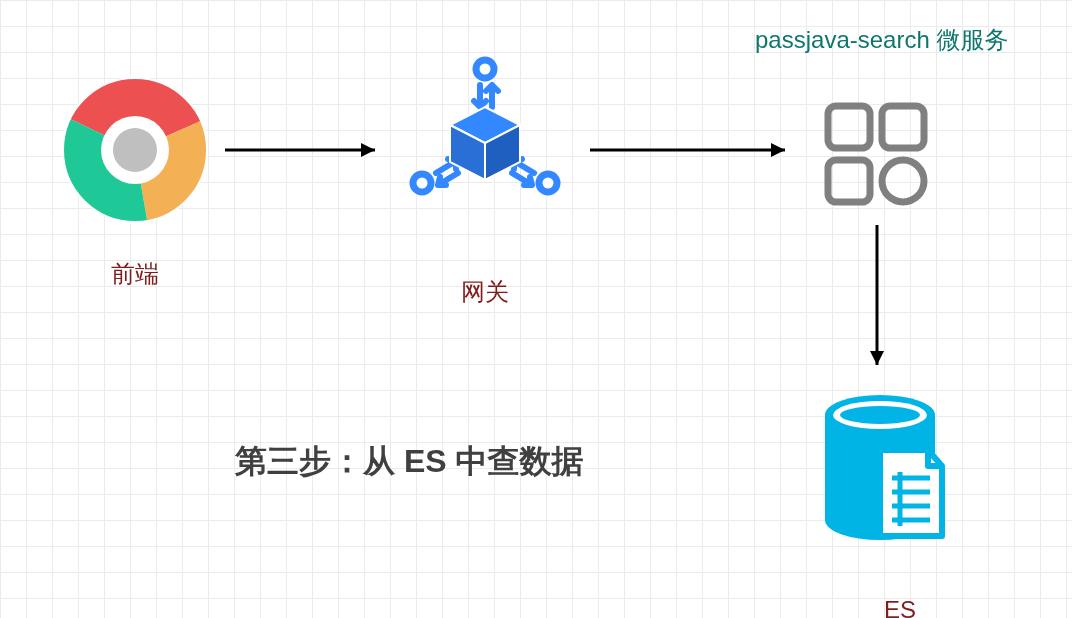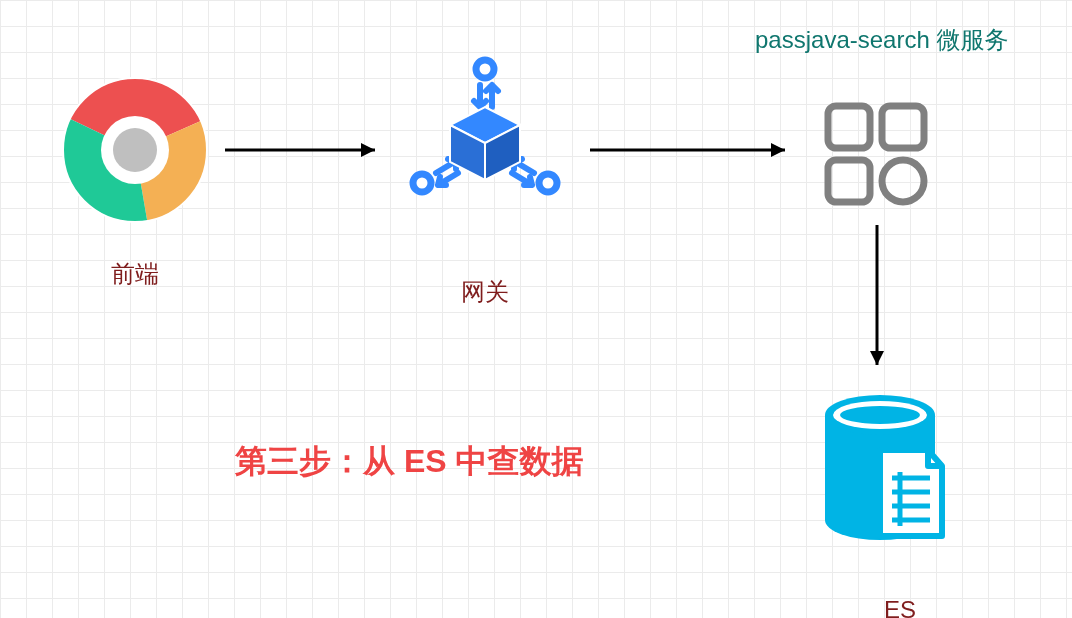--- a/index.html
+++ b/index.html
@@ -19,21 +19,21 @@
   .label {
     position: absolute;
     font-size: 24px;
     color: #7f1d1d;
     text-align: center;
     white-space: nowrap;
   }
   .title-label {
     font-size: 32px;
     font-weight: 600;
-    color: #ef4444;
+    color: #404040;
   }
   .top-label {
     font-size: 24px;
     color: #0f766e;
   }
   svg.arrow { position: absolute; overflow: visible; }
 </style>
 </head>
 <body>
 

